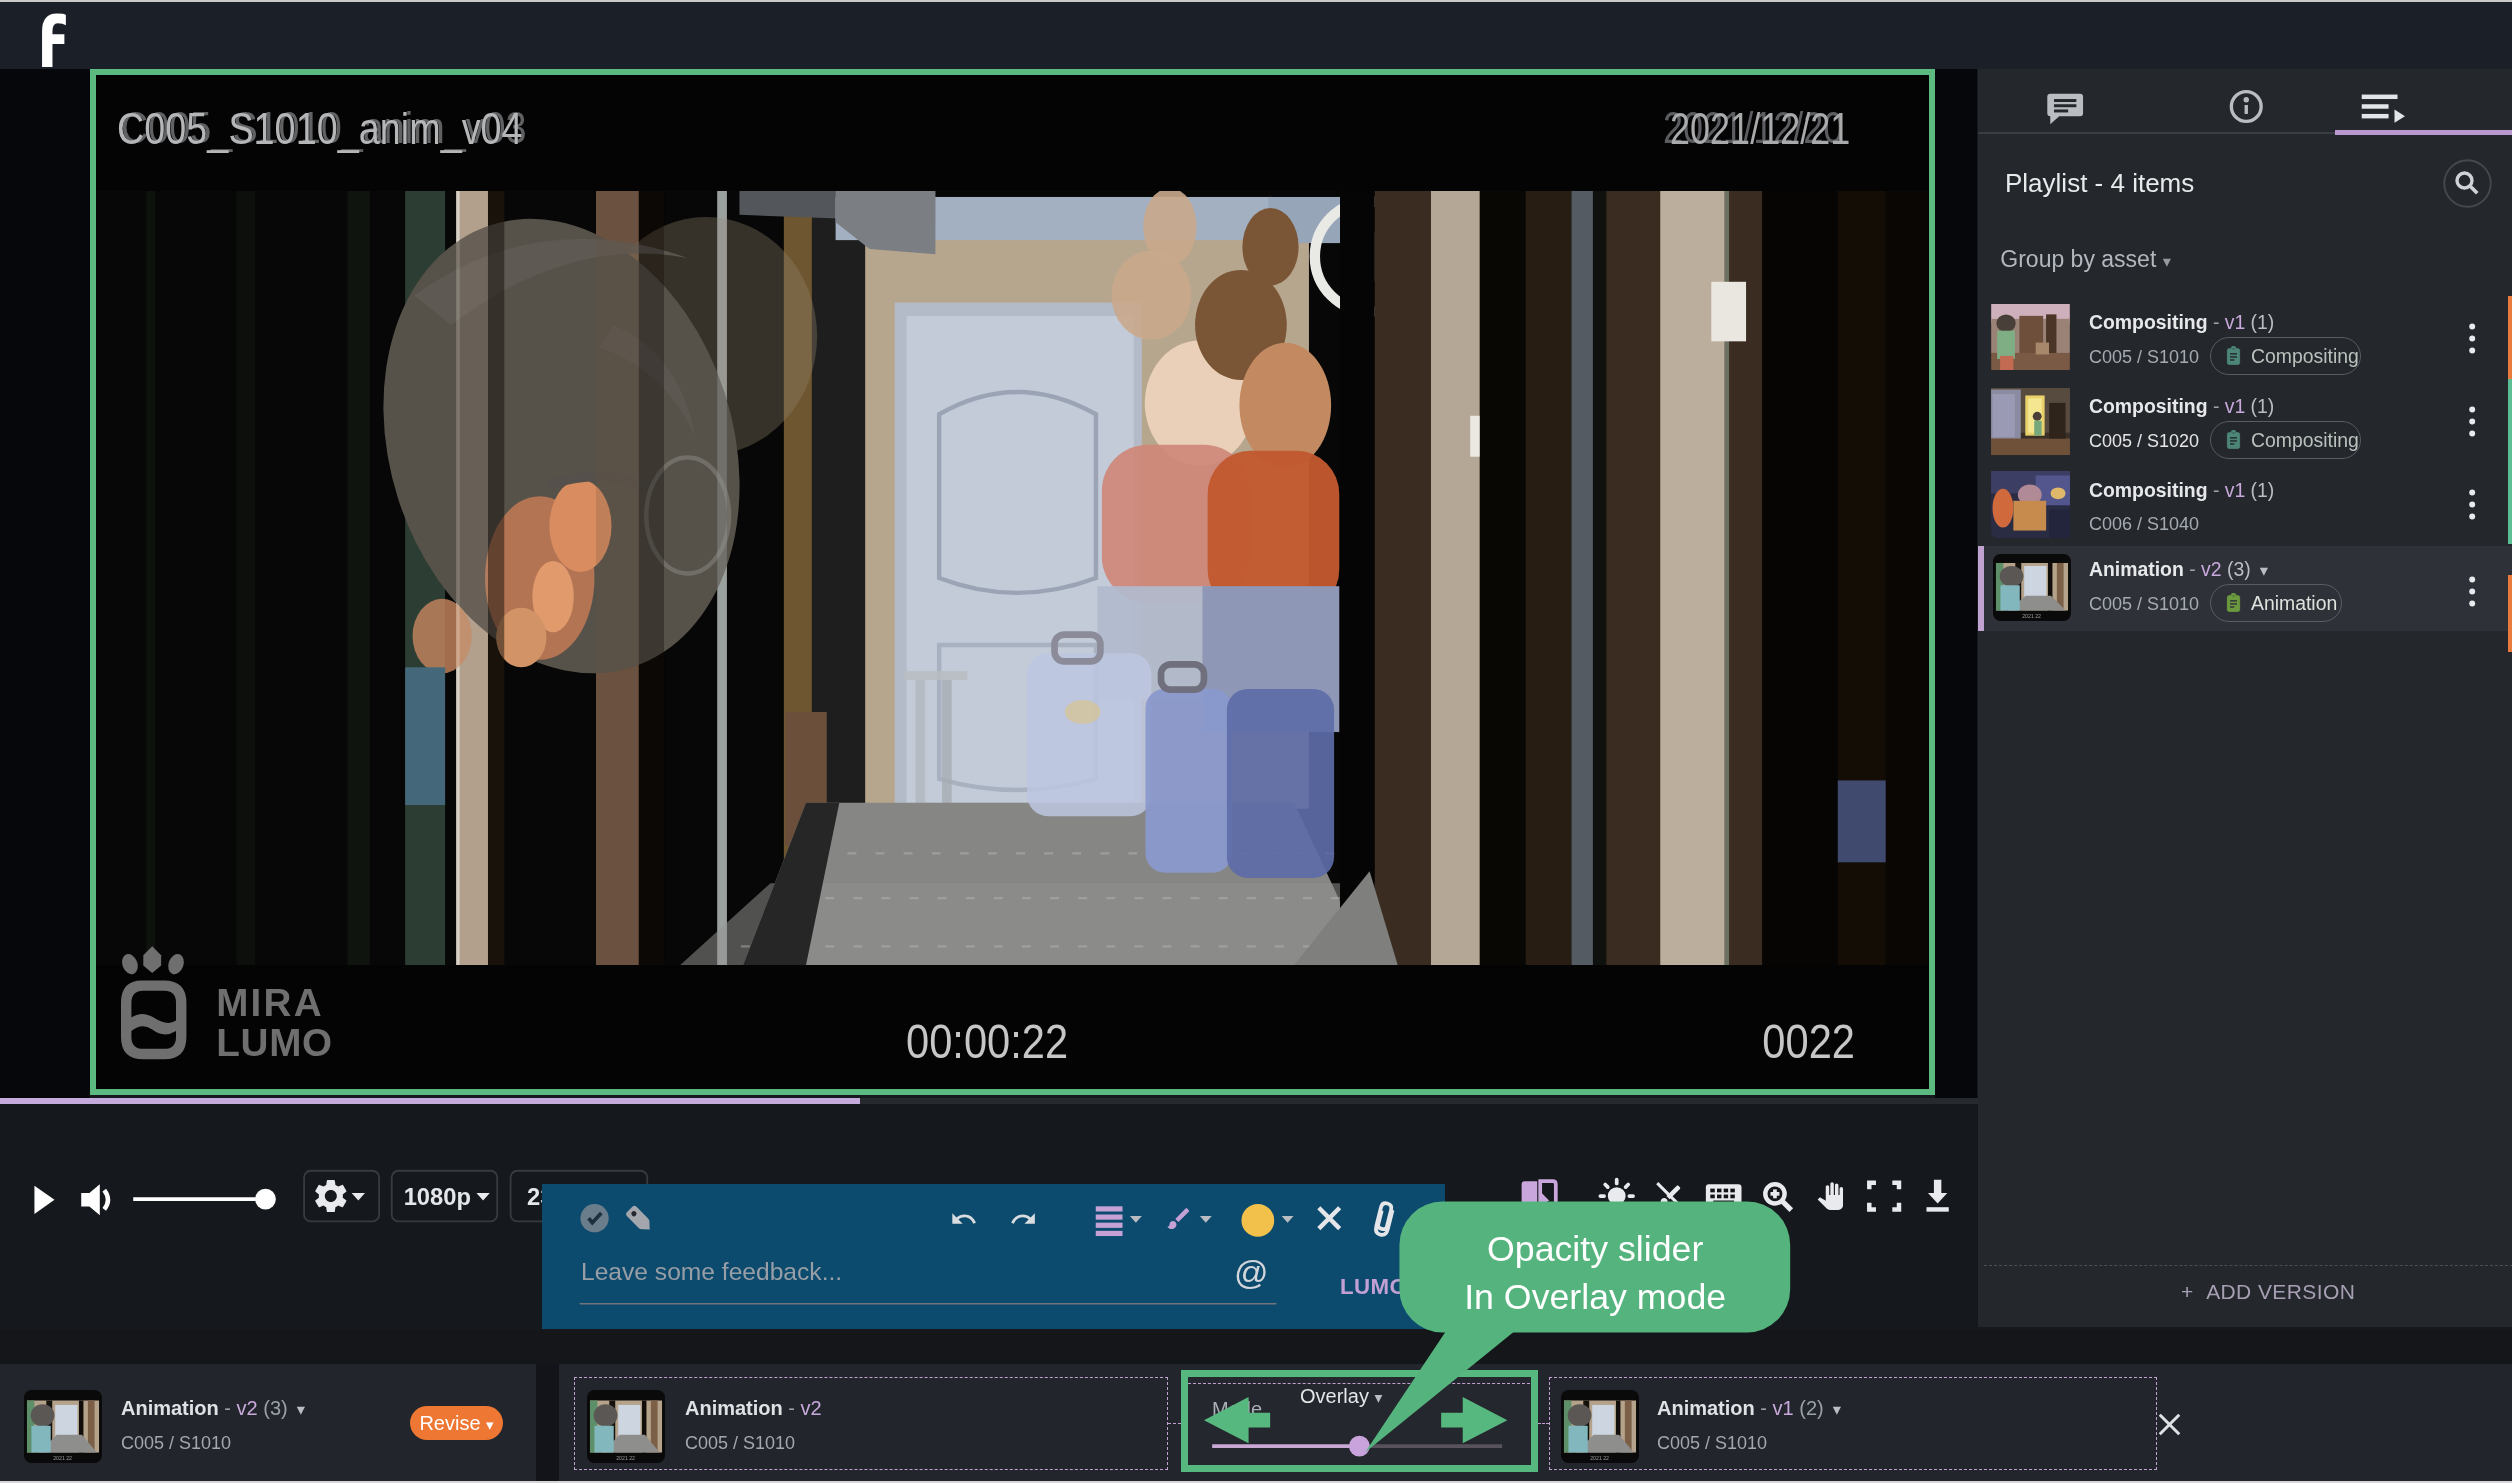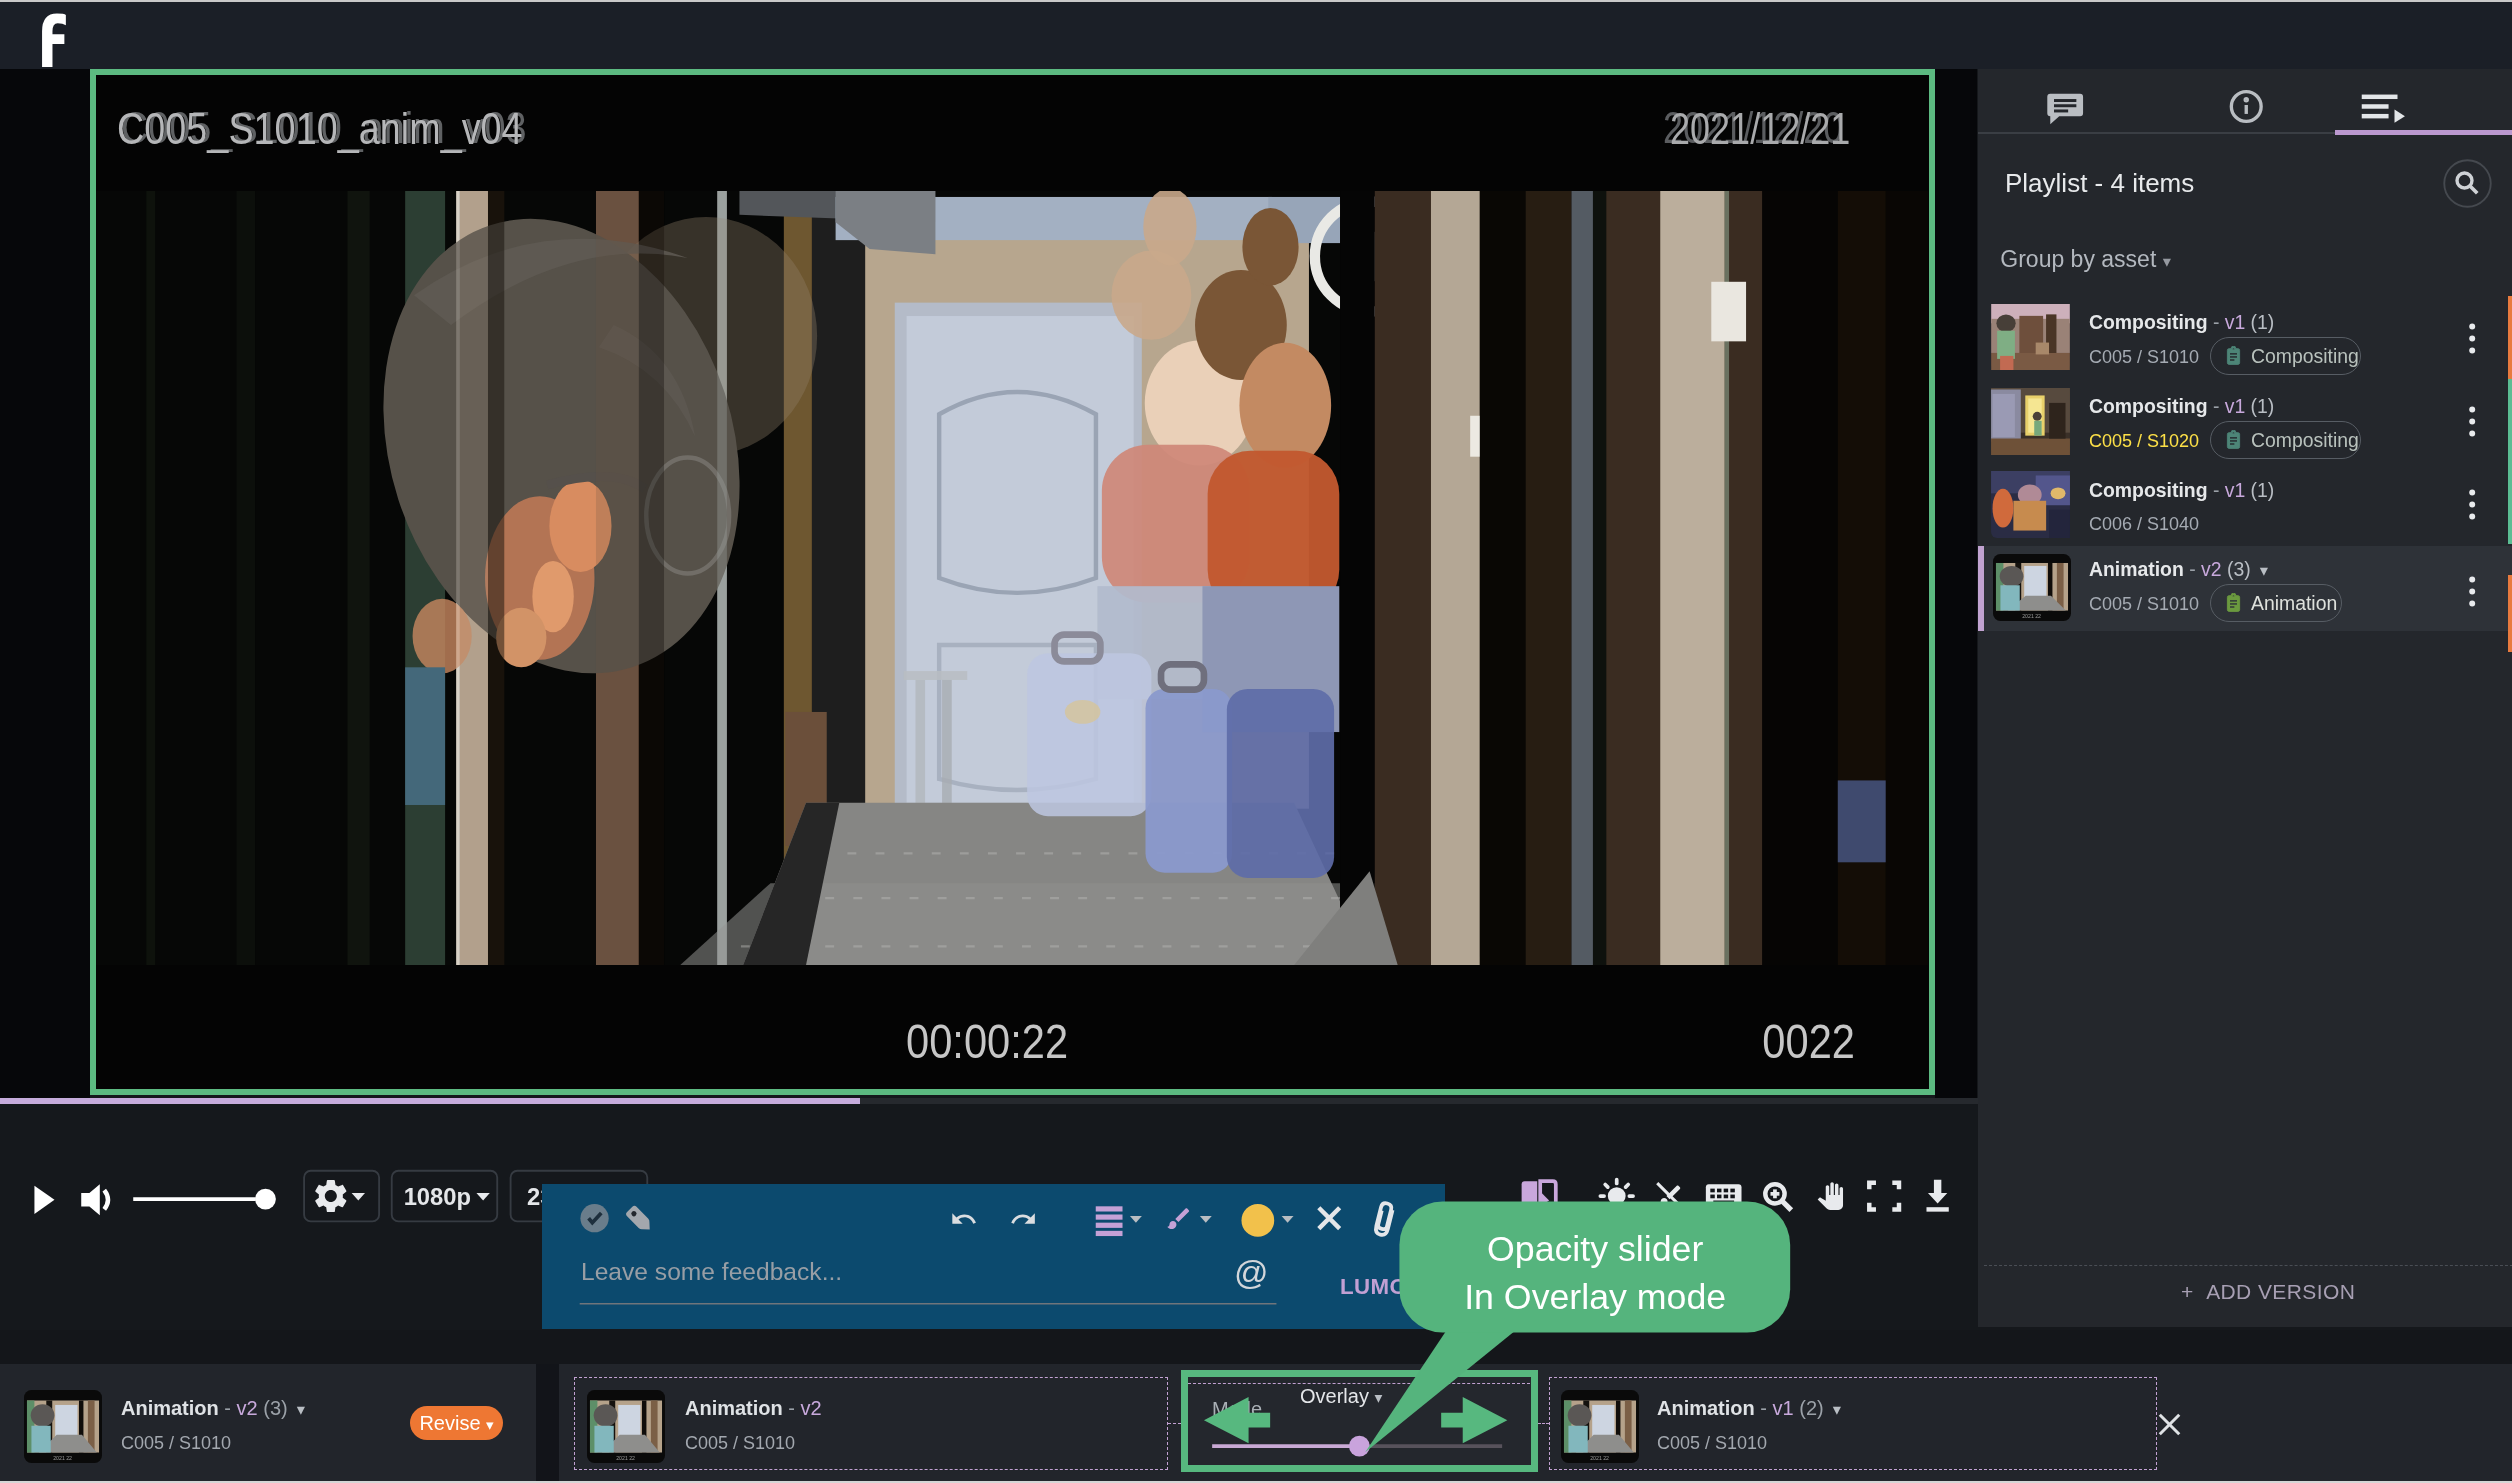--- a/index.html
+++ b/index.html
@@ -138,20 +138,32 @@
 
     <div class="abs" style="left:25px;top:27px;font-size:45px;color:#5f6163;transform:scaleX(0.84);transform-origin:left top;">C005_S1010_anim_v03</div>
     <div class="abs" style="left:21px;top:28px;font-size:45px;color:#b5b6b8;transform:scaleX(0.84);transform-origin:left top;">C005_S1010_anim_v04</div>
 
     <div class="abs" style="right:86px;top:27px;font-size:45px;color:#5b5d60;transform:scaleX(0.8);transform-origin:right top;">2021/12/20</div>
     <div class="abs" style="right:79px;top:28px;font-size:45px;color:#a9aaac;transform:scaleX(0.8);transform-origin:right top;">2021/12/21</div>
 
     <div class="abs" style="left:810px;top:938px;font-size:49px;color:#c6c6c6;transform:scaleX(0.85);transform-origin:left top;">00:00:22</div>
     <div class="abs" style="right:74px;top:938px;font-size:49px;color:#c6c6c6;transform:scaleX(0.85);transform-origin:right top;">0022</div>
 
+    <div class="abs" id="miralumo" style="left:25px;top:865px;width:223px;height:127px;">
+      <svg width="223" height="127" viewBox="0 0 300 170">
+        <g fill="#6f6f6f">
+          <ellipse cx="12" cy="32" rx="10" ry="14" transform="rotate(-20 12 32)"></ellipse>
+          <path d="M42 8 L54 20 L54 34 L42 44 L30 34 L30 20 Z"></path>
+          <ellipse cx="74" cy="32" rx="10" ry="14" transform="rotate(20 74 32)"></ellipse>
+        </g>
+        <path d="M28 54 L58 54 Q88 54 88 84 L88 130 Q88 160 58 160 L30 160 Q0 160 0 130 L0 84 Q0 54 28 54 Z M14 84 L14 104 Q28 94 44 104 Q62 116 74 108 L74 84 Q74 68 58 68 L30 68 Q14 68 14 84 Z M14 122 L14 130 Q14 146 30 146 L58 146 Q74 146 74 130 L74 122 Q58 132 42 120 Q28 110 14 122 Z" fill="#6f6f6f" fill-rule="evenodd"></path>
+        <text x="128" y="102" font-size="52" font-weight="bold" letter-spacing="3" fill="#6f6f6f" font-family="Liberation Sans, sans-serif">MIRA</text>
+        <text x="128" y="156" font-size="52" font-weight="bold" letter-spacing="1" fill="#6f6f6f" font-family="Liberation Sans, sans-serif">LUMO</text>
+      </svg>
+    </div>
   </div>
 
   <div class="abs" style="left:0;top:1098px;width:1978px;height:6px;background:#26292e;"></div>
   <div class="abs" style="left:0;top:1098px;width:860px;height:6px;background:#c5abdc;"></div>
 
   <div class="abs" id="controls" style="left:0;top:1150px;width:1978px;height:104px;">
     <svg class="abs" style="left:0;top:0;" width="1978" height="104" viewBox="0 0 2656 140">
 
       <polygon points="43,48 43,86 70,67" fill="#ffffff"></polygon>
 
@@ -458,21 +470,21 @@
       <rect x="0" y="2" width="40" height="70" fill="#8a8aa0"></rect>
       <rect x="2" y="8" width="30" height="58" fill="#9a9ab4"></rect>
       <rect x="46" y="10" width="26" height="54" fill="#e8d06a"></rect>
       <rect x="50" y="14" width="18" height="46" fill="#f5e692"></rect>
       <ellipse cx="62" cy="38" rx="6" ry="6" fill="#4a4038"></ellipse>
       <rect x="58" y="44" width="10" height="20" fill="#76a87c"></rect>
       <polygon points="0,90 0,68 106,68 106,90" fill="#6e5138"></polygon>
       <rect x="78" y="20" width="22" height="48" fill="#2e241c"></rect>
     </svg>
     <div class="abs" style="left:111px;top:326px;font-size:19.4px;color:#e6e8ea;"><b>Compositing</b> <span style="color:#9ba1a8;">-</span> <span style="color:#c8a9dc;">v1</span> <span style="color:#b9bec4;">(1)</span></div>
-    <div class="abs" style="left:111px;top:362px;font-size:18px;color:#fde047;">C005 / S1020</div>
+    <div class="abs" style="left:111px;top:362px;font-size:18px;color:#e5e5e5;">C005 / S1020</div>
     <div class="abs" style="left:232px;top:352px;width:151px;height:38px;border:1.5px solid #575d64;border-radius:19.4px;">
       <svg class="abs" style="left:12px;top:8.2px;" width="21" height="21" viewBox="0 0 24 24">
         <path d="M17 3 L14.8 3 A2.8 2.8 0 0 0 9.2 3 L7 3 A2 2 0 0 0 5 5 L5 19 A2 2 0 0 0 7 21 L17 21 A2 2 0 0 0 19 19 L19 5 A2 2 0 0 0 17 3 Z M12 2.2 A1.1 1.1 0 1 1 12 4.4 A1.1 1.1 0 0 1 12 2.2 Z" fill="#4d8577" stroke="#4d8577"></path>
         <g stroke="#24272c" stroke-width="1.6">
           <line x1="8" y1="9" x2="16" y2="9"></line>
           <line x1="8" y1="12.5" x2="16" y2="12.5"></line>
           <line x1="8" y1="16" x2="13" y2="16"></line>
         </g>
       </svg>
       <div class="abs" style="left:40px;top:7.4px;font-size:19.4px;color:#b9c2bd;">Compositing</div>

